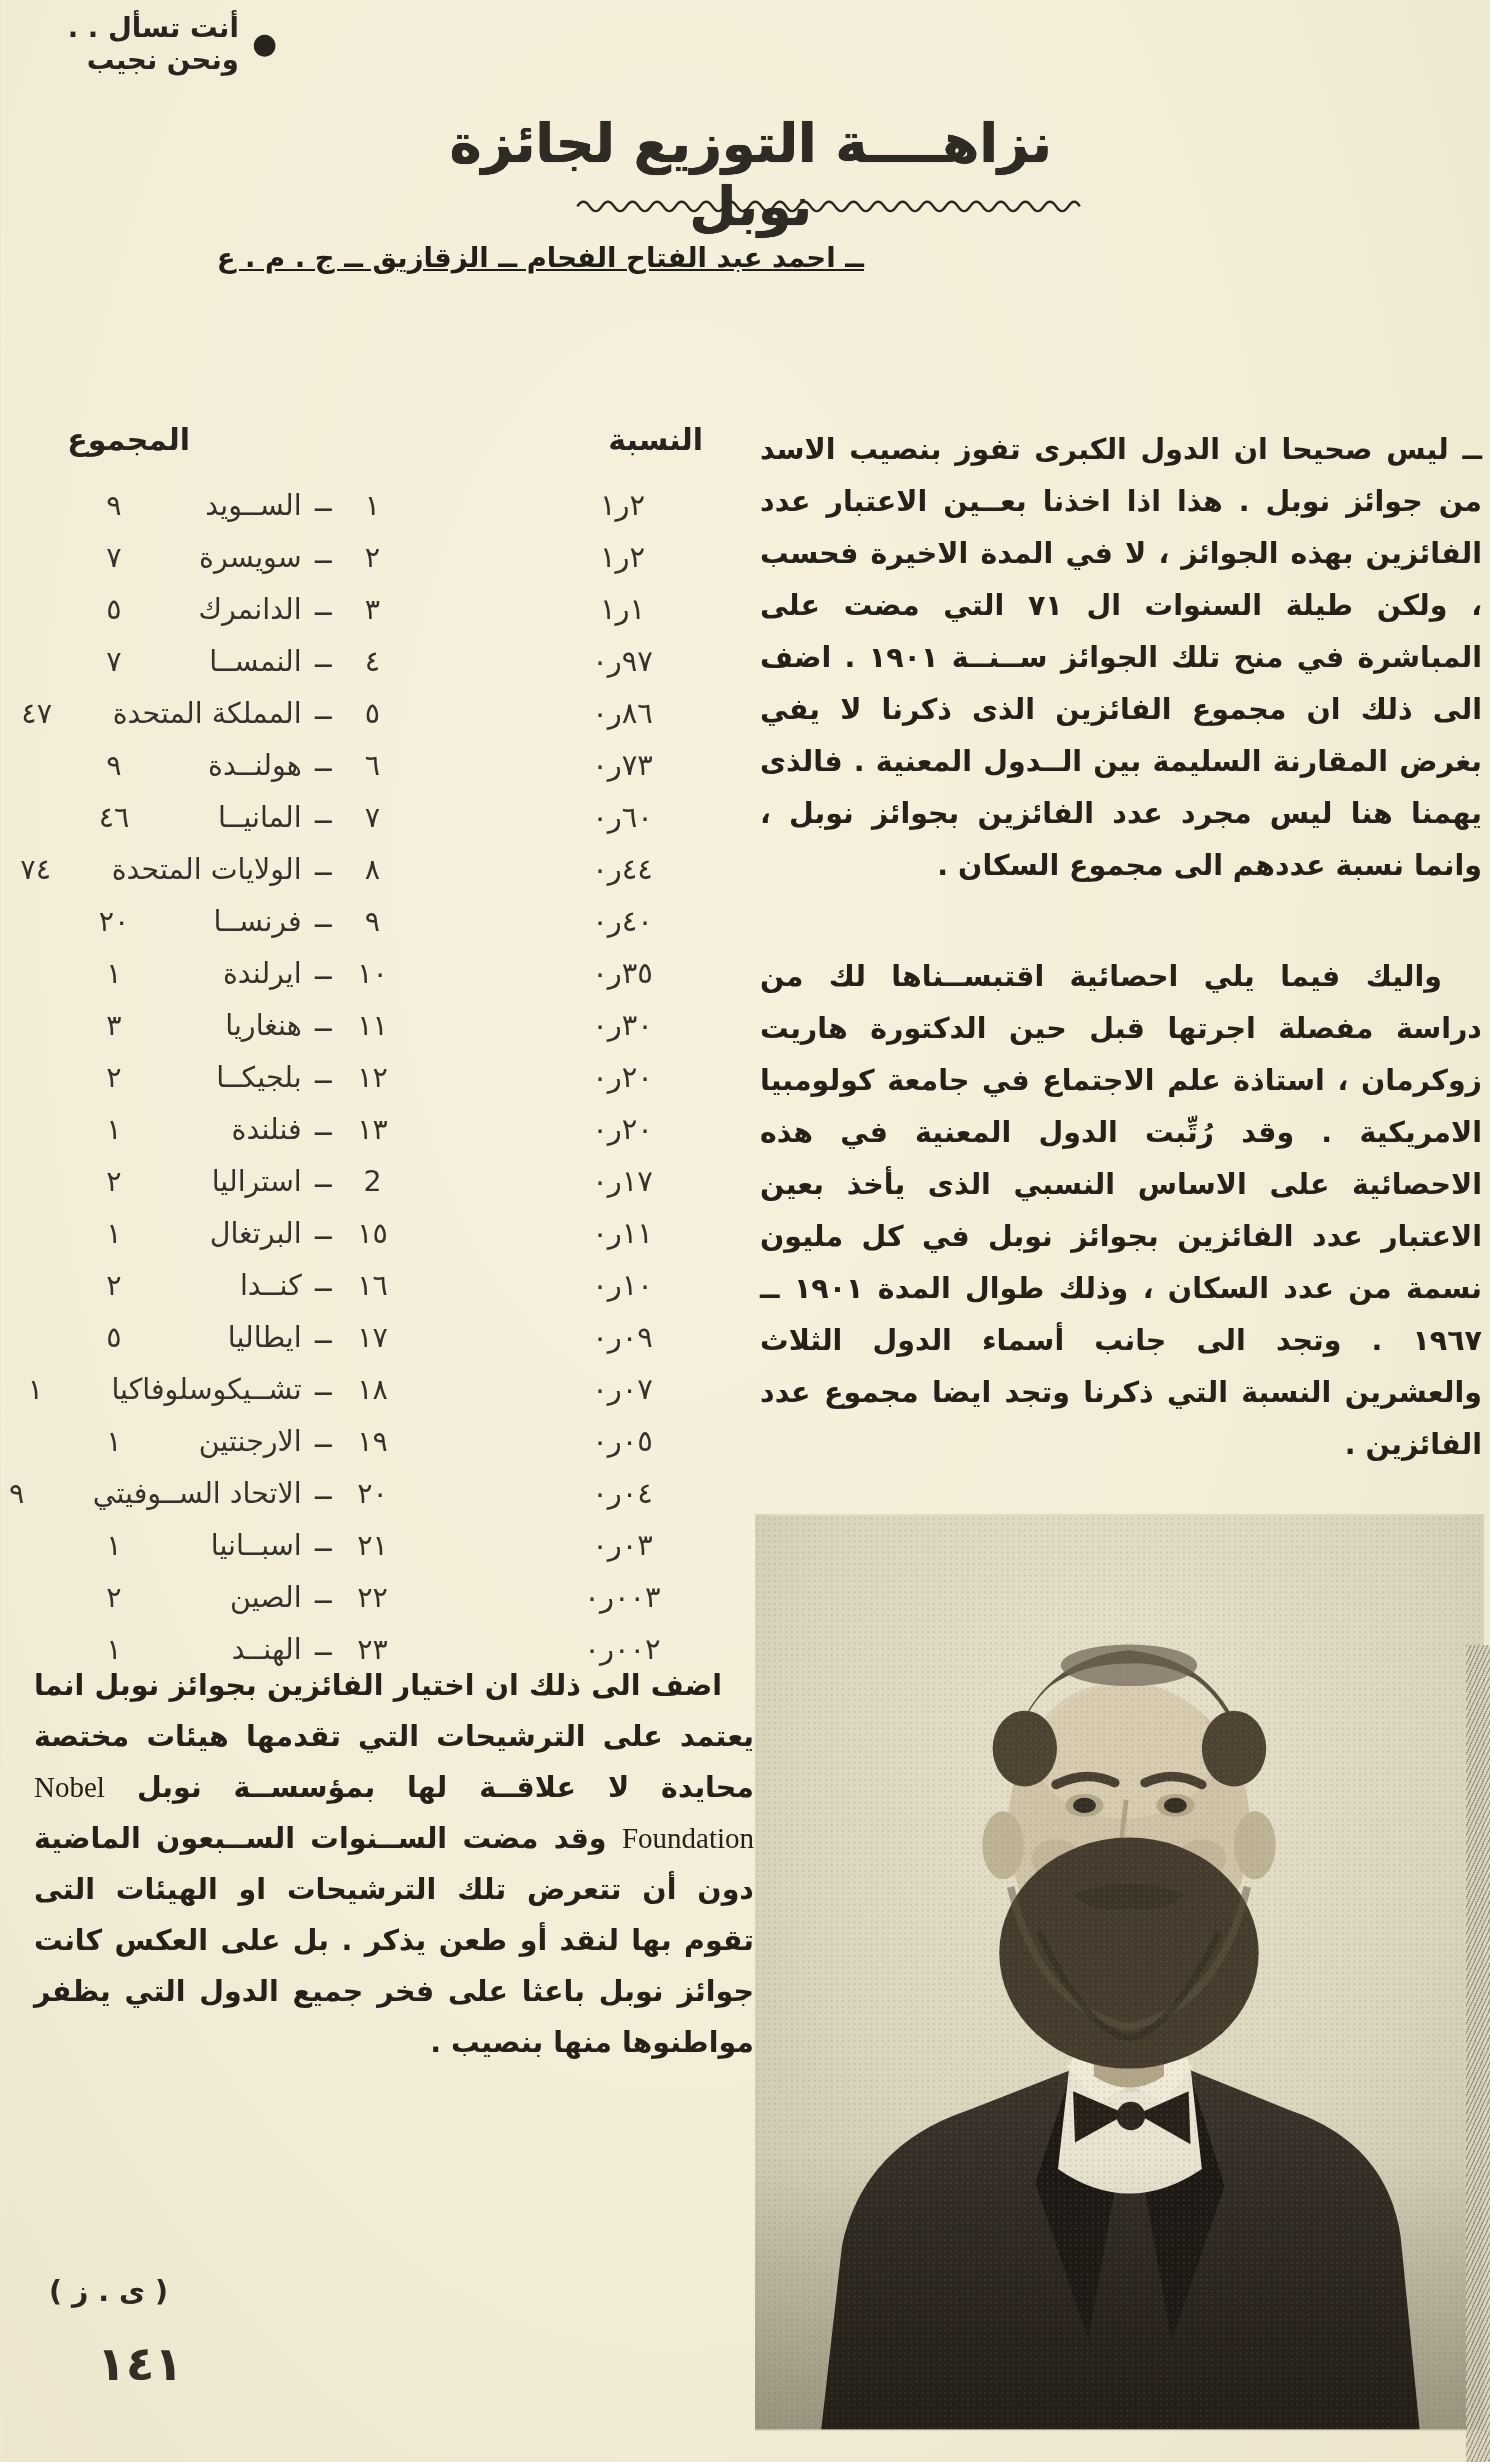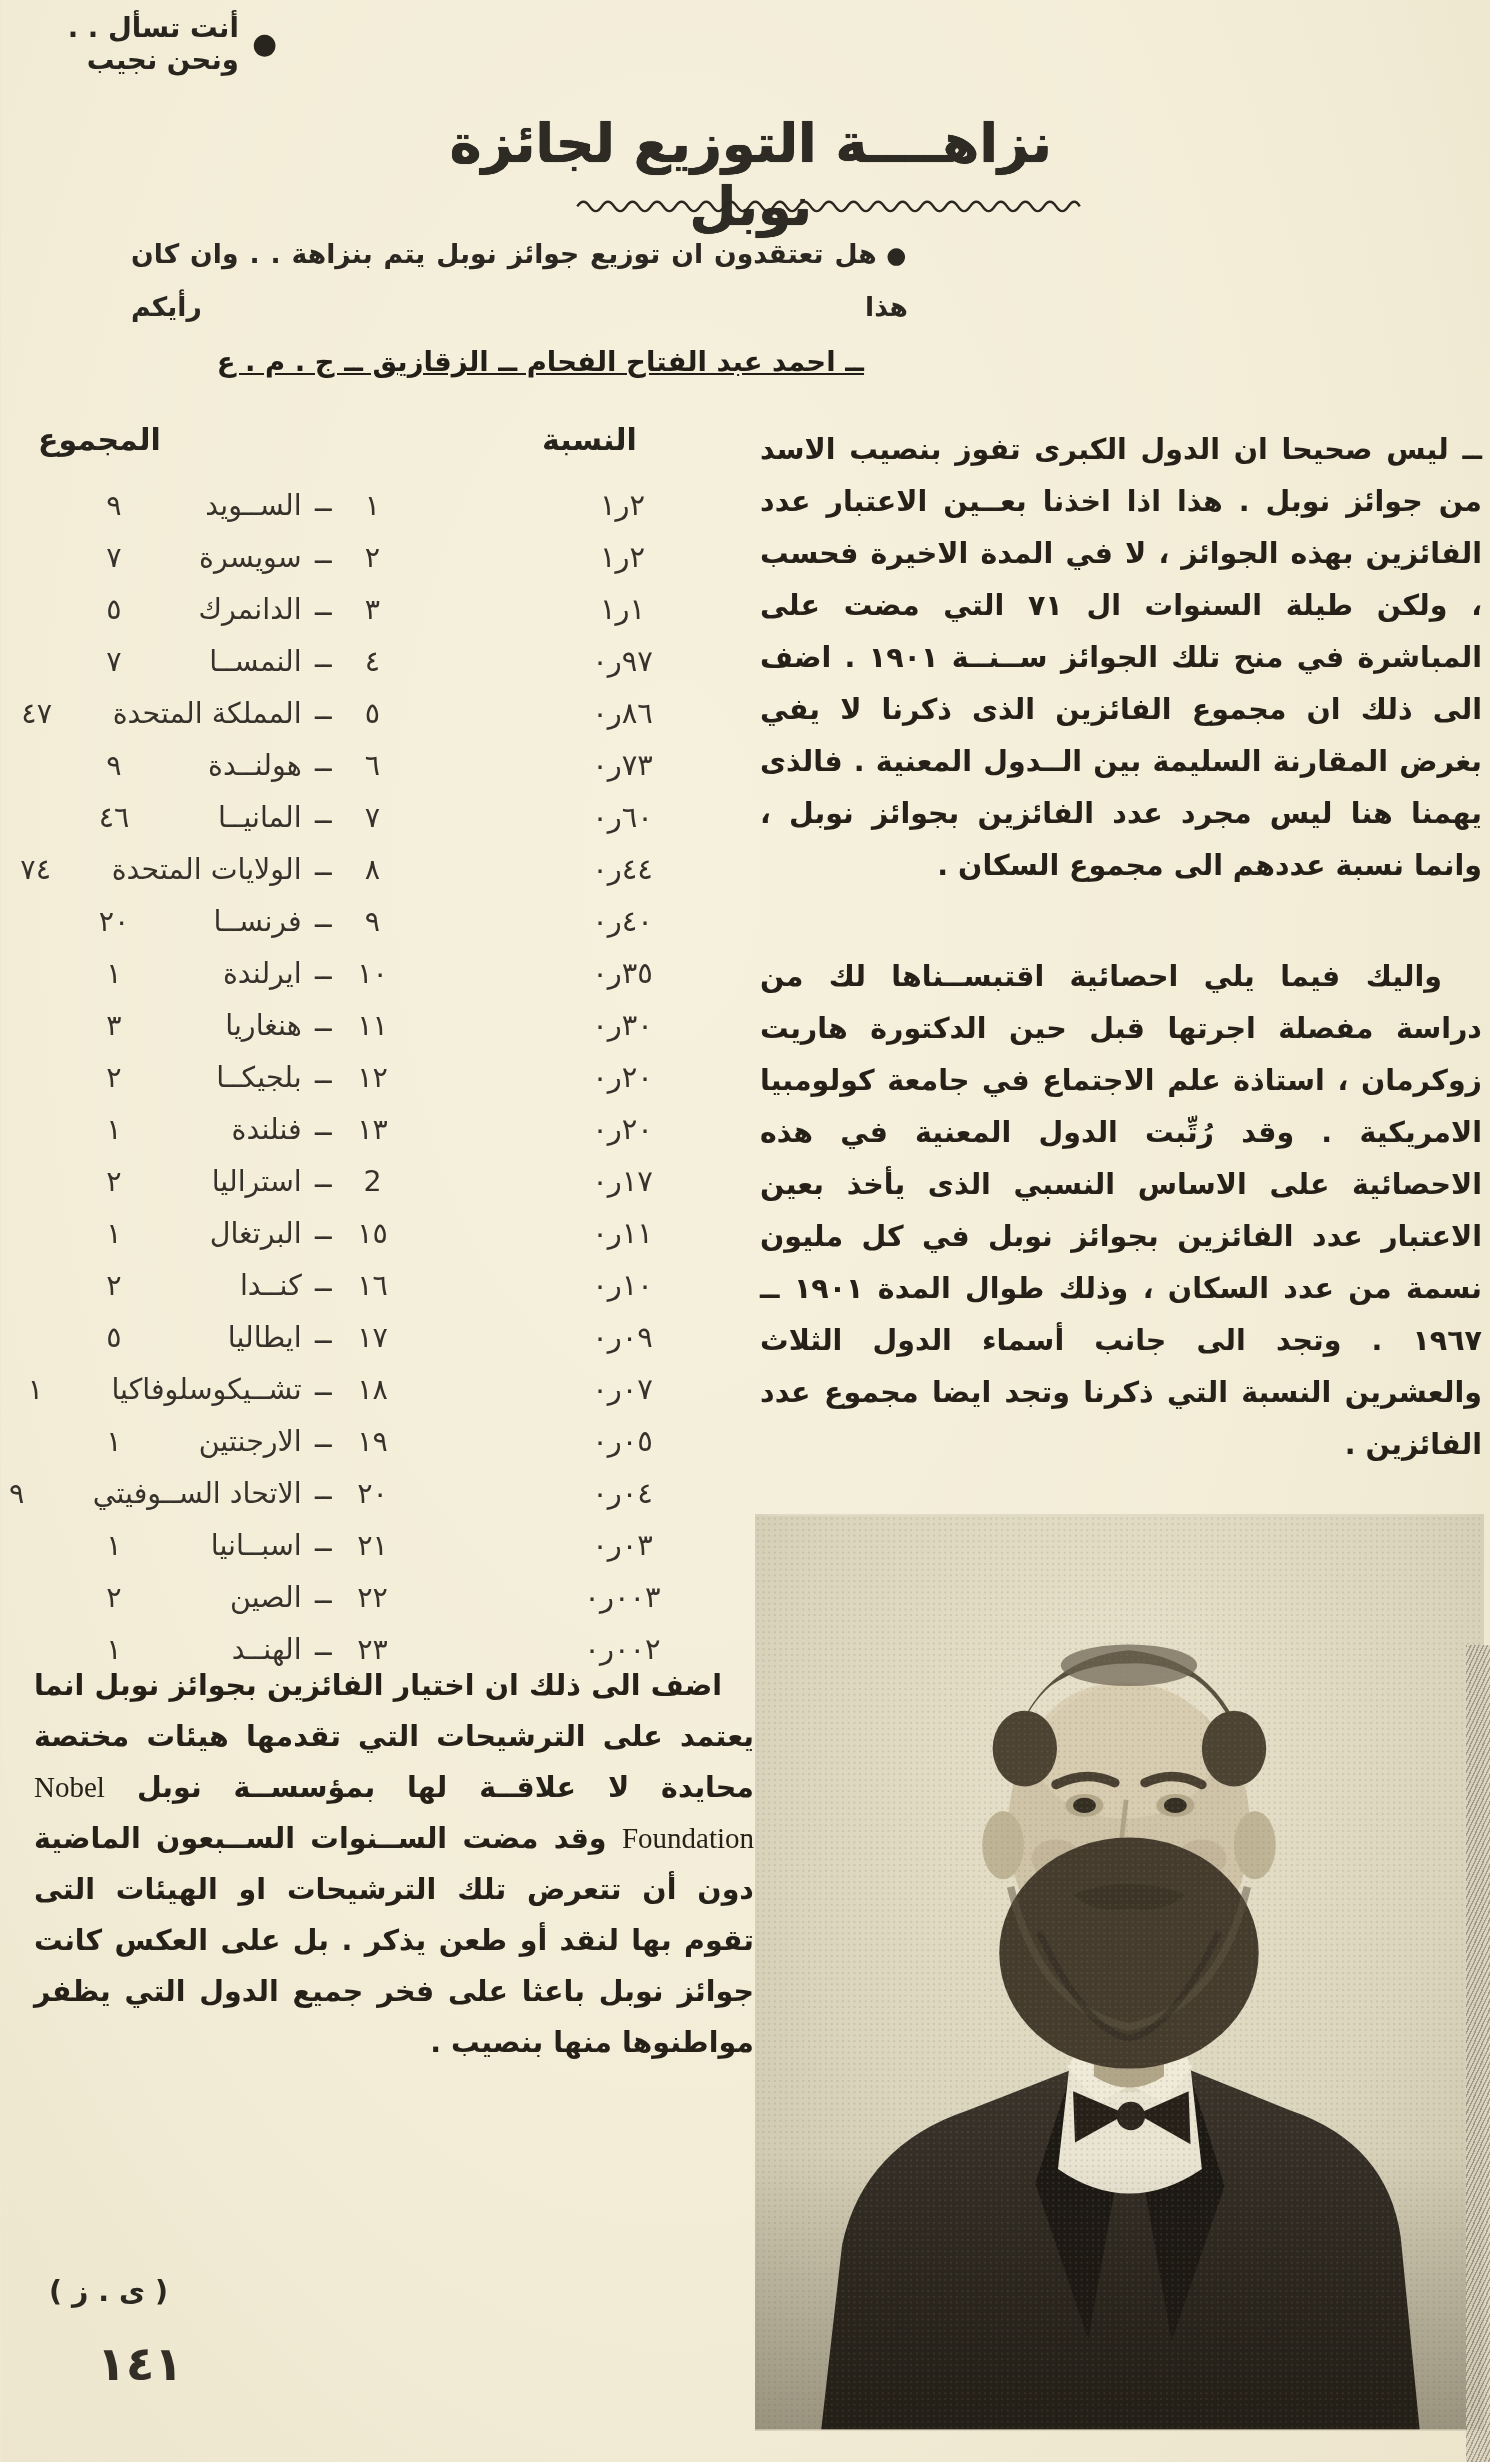--- a/index.html
+++ b/index.html
@@ -36,21 +36,21 @@
   }
   .q-line{text-align:justify;text-align-last:justify;}
   .q-line .bullet{font-size:23px;margin-left:9.5px;}
   .q-attr{
     margin-top:3.8px;margin-left:0;margin-right:44px;
     font-weight:800;font-size:27.5px;text-align:right;color:#221e18;text-decoration:underline;
   }
   
   .stats{position:absolute;left:38px;top:422px;width:665px;direction:rtl;}
   .t-head{display:grid;grid-template-columns:161px 1fr 152px;height:57px;align-items:start;}
-  .t-head .h{font-weight:800;font-size:30px;text-align:left;color:#27231d;}
+  .t-head .h{font-weight:800;font-size:30px;text-align:right;color:#27231d;}
   .t-row{display:grid;grid-template-columns:161px 1fr 152px;height:52px;align-items:center;}
   .c-ratio{display:block;text-align:center;font-size:29px;color:#36322b;unicode-bidi:bidi-override;direction:ltr;}
   .c-name{display:flex;direction:rtl;align-items:center;padding-right:142px;gap:13.3px;font-size:28.5px;color:#36322b;}
   .c-num{min-width:55px;text-align:center;}
   .c-dash{letter-spacing:0;transform:translateY(-3.8px);}
   .c-country{white-space:nowrap;}
   .c-total{text-align:center;font-size:28.5px;color:#36322b;}
   
   .article{
     position:absolute;left:760px;top:424px;width:722px;
@@ -101,23 +101,20 @@
     <span class="bullet">●</span>
     <span>أنت تسأل . . ونحن نجيب</span>
   </div>
 
   <div class="title">نزاهــــة التوزيع لجائزة نوبل</div>
   <svg class="title-underline" viewBox="0 0 534 18">
     <path fill="none" stroke="#2a2620" stroke-width="2.6" d="M1 11 Q7.5 1 14 11 T27 11 T40 11 T53 11 T66 11 T79 11 T92 11 T105 11 T118 11 T131 11 T144 11 T157 11 T170 11 T183 11 T196 11 T209 11 T222 11 T235 11 T248 11 T261 11 T274 11 T287 11 T300 11 T313 11 T326 11 T339 11 T352 11 T365 11 T378 11 T391 11 T404 11 T417 11 T430 11 T443 11 T456 11 T469 11 T482 11 T495 11 T508 11 T521 11 T533 11"></path>
   </svg>
 
   <div class="question">
-    <div class="q-line">
-      <span class="bullet">●</span><span>هل تعتقدون ان توزيع جوائز نوبل يتم بنزاهة . . وان كان هذا رأيكم</span>
-    </div>
     <div class="q-attr">ــ احمد عبد الفتاح الفحام ــ الزقازيق ــ ج . م . ع</div>
   </div>
 
   <div class="stats">
     <div class="t-head">
       <div class="h">النسبة</div>
       <div></div>
       <div class="h">المجموع</div>
     </div>
     <div class="t-body">

